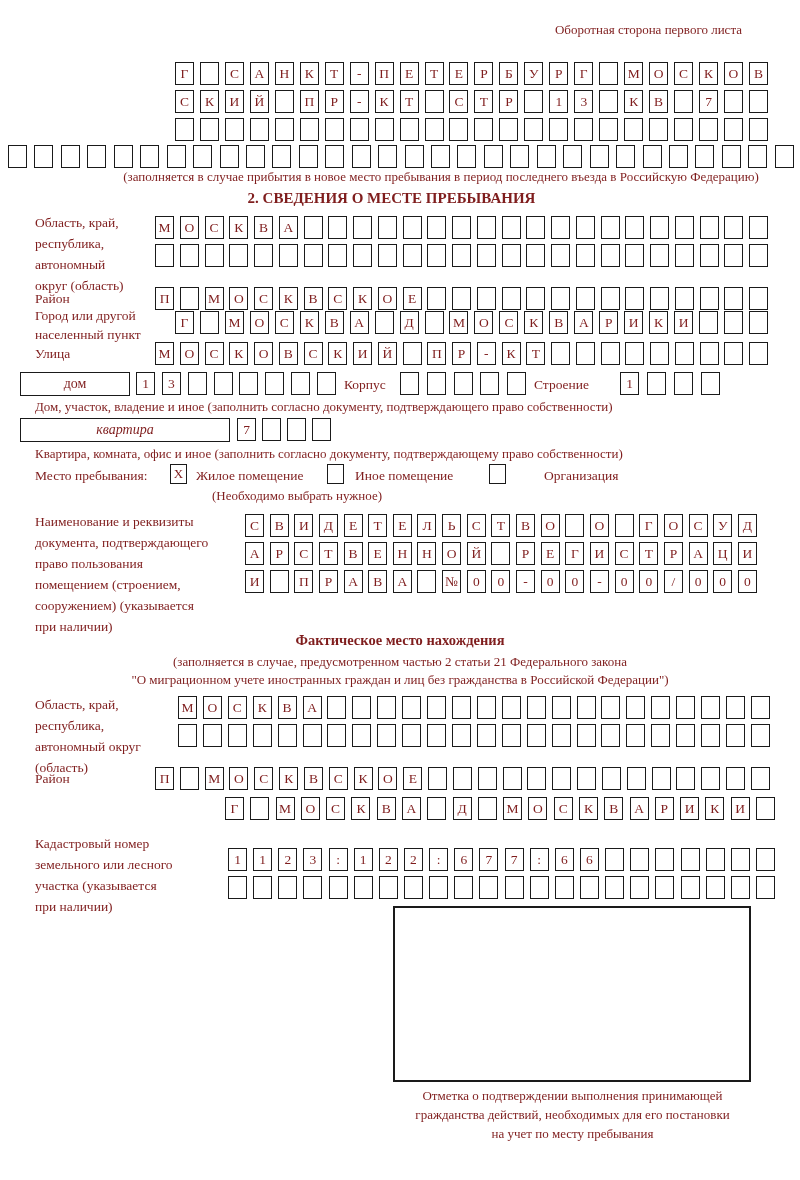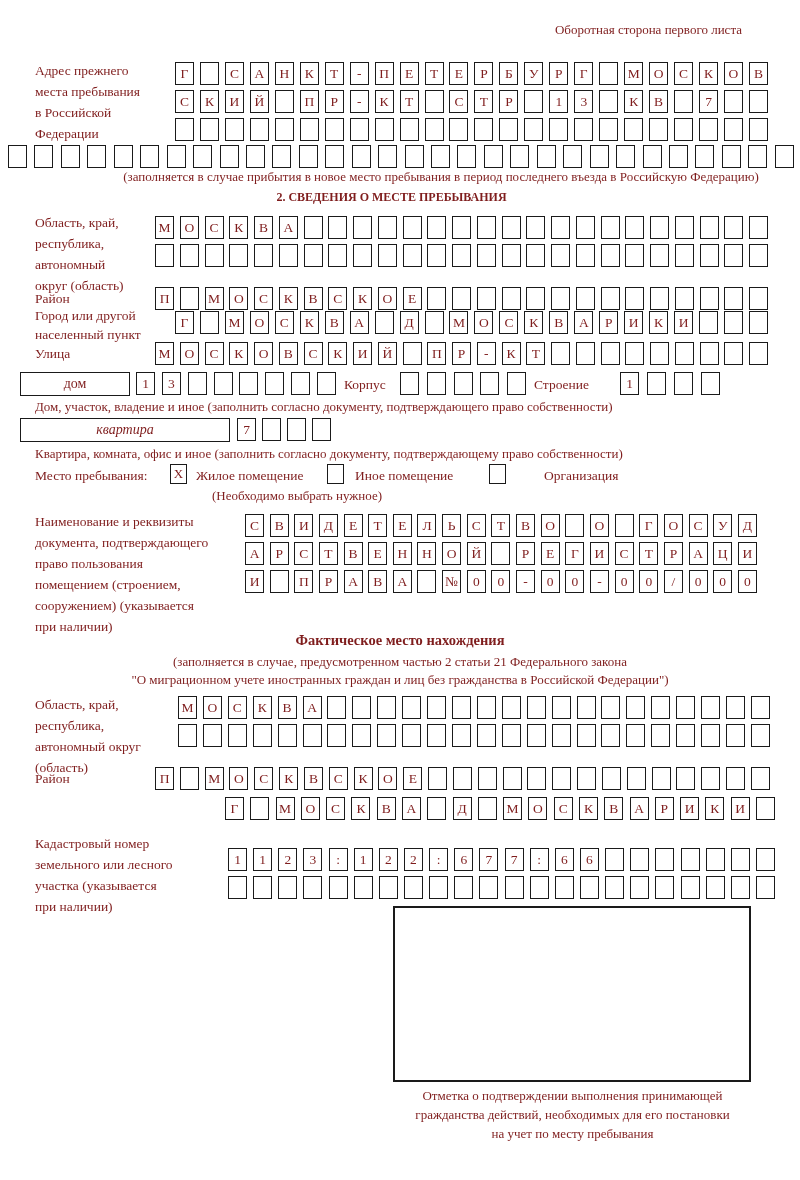--- a/index.html
+++ b/index.html
@@ -19,26 +19,20 @@
         display:flex;align-items:center;justify-content:center;font-size:13px;background:#fff;}
   .stamp{border:2px solid #1a1a1a;box-sizing:border-box;background:#fff;}
 </style>
 </head>
 <body>
 
 <div class="page">
 
   <div class="abs cap" style="top:22px;right:58px;">Оборотная сторона первого листа</div>
 
-  <div class="abs" style="left:35px;top:60px;">
-    <div class="lbl">Адрес прежнего</div>
-    <div class="lbl">места пребывания</div>
-    <div class="lbl">в Российской</div>
-    <div class="lbl">Федерации</div>
-  </div>
   <div class="abs boxrow" style="left:175px;top:62px;width:593px;">
       <span class="cell">Г</span>
       <span class="cell"></span>
       <span class="cell">С</span>
       <span class="cell">А</span>
       <span class="cell">Н</span>
       <span class="cell">К</span>
       <span class="cell">Т</span>
       <span class="cell">-</span>
       <span class="cell">П</span>
@@ -137,21 +131,21 @@
       <span class="cell"></span>
       <span class="cell"></span>
       <span class="cell"></span>
       <span class="cell"></span>
       <span class="cell"></span>
       <span class="cell"></span>
       <span class="cell"></span>
     </div>
   <div class="abs cap center" style="left:0;top:169px;width:800px;padding-left:41px;">(заполняется в случае прибытия в новое место пребывания в период последнего въезда в Российскую Федерацию)</div>
 
-  <div class="abs bold center" style="left:0;top:190px;width:783px;font-size:12px;">2. СВЕДЕНИЯ О МЕСТЕ ПРЕБЫВАНИЯ</div>
+  <div class="abs bold center" style="left:0;top:190px;width:783px;font-size:15px;">2. СВЕДЕНИЯ О МЕСТЕ ПРЕБЫВАНИЯ</div>
 
   <div class="abs" style="left:35px;top:212px;">
     <div class="lbl">Область, край,</div>
     <div class="lbl">республика,</div>
     <div class="lbl">автономный</div>
     <div class="lbl">округ (область)</div>
   </div>
   <div class="abs boxrow" style="left:155px;top:216px;width:613px;">
       <span class="cell">М</span>
       <span class="cell">О</span>

